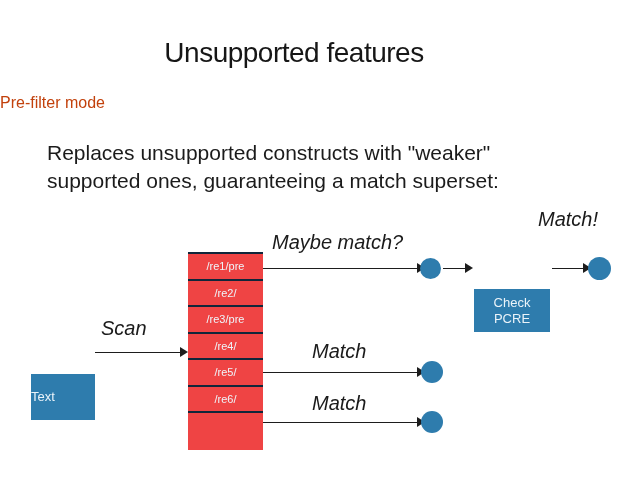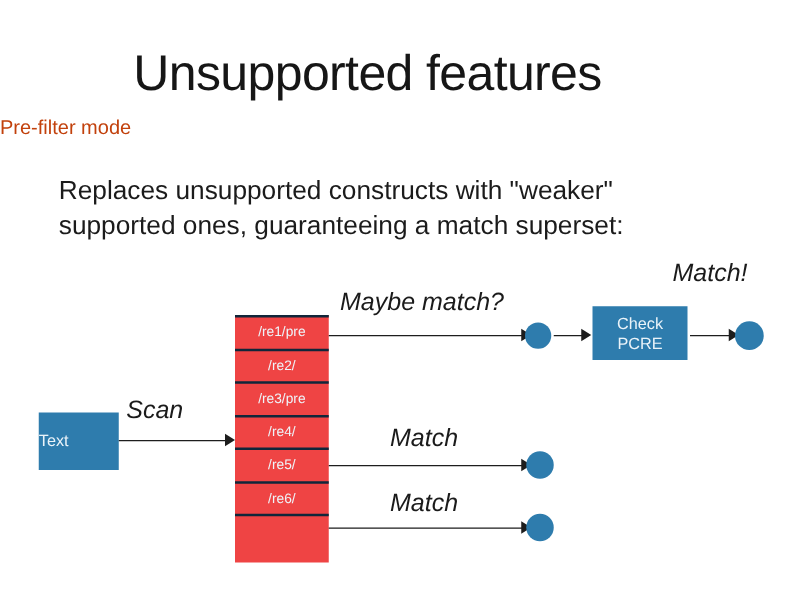--- a/index.html
+++ b/index.html
@@ -17,21 +17,21 @@
     color: #1a1a1a;
   }
 
   
   #title {
     position: absolute;
     left: 0;
     top: 38px;
     width: 588px;
     text-align: center;
-    font-size: 40px;
+    font-size: 28px;
     font-weight: 400;
     letter-spacing: -0.5px;
     color: #161616;
     line-height: 1.05;
   }
   #subtitle {
     position: absolute;
     left: 0;
     top: 94px;
     width: 638px;
@@ -58,20 +58,21 @@
     position: absolute;
     background: #2e7cad;
     box-sizing: border-box;
     display: flex;
     align-items: center;
     justify-content: center;
     color: #eaf3f9;
     font-size: 13px;
     line-height: 16px;
     text-align: center;
+    margin-top: 44px;
   }
   .dot {
     position: absolute;
     background: #2e7cad;
     border-radius: 50%;
   }
   .hline {
     position: absolute;
     height: 0;
     border-top: 1.6px solid #1d1d1d;

